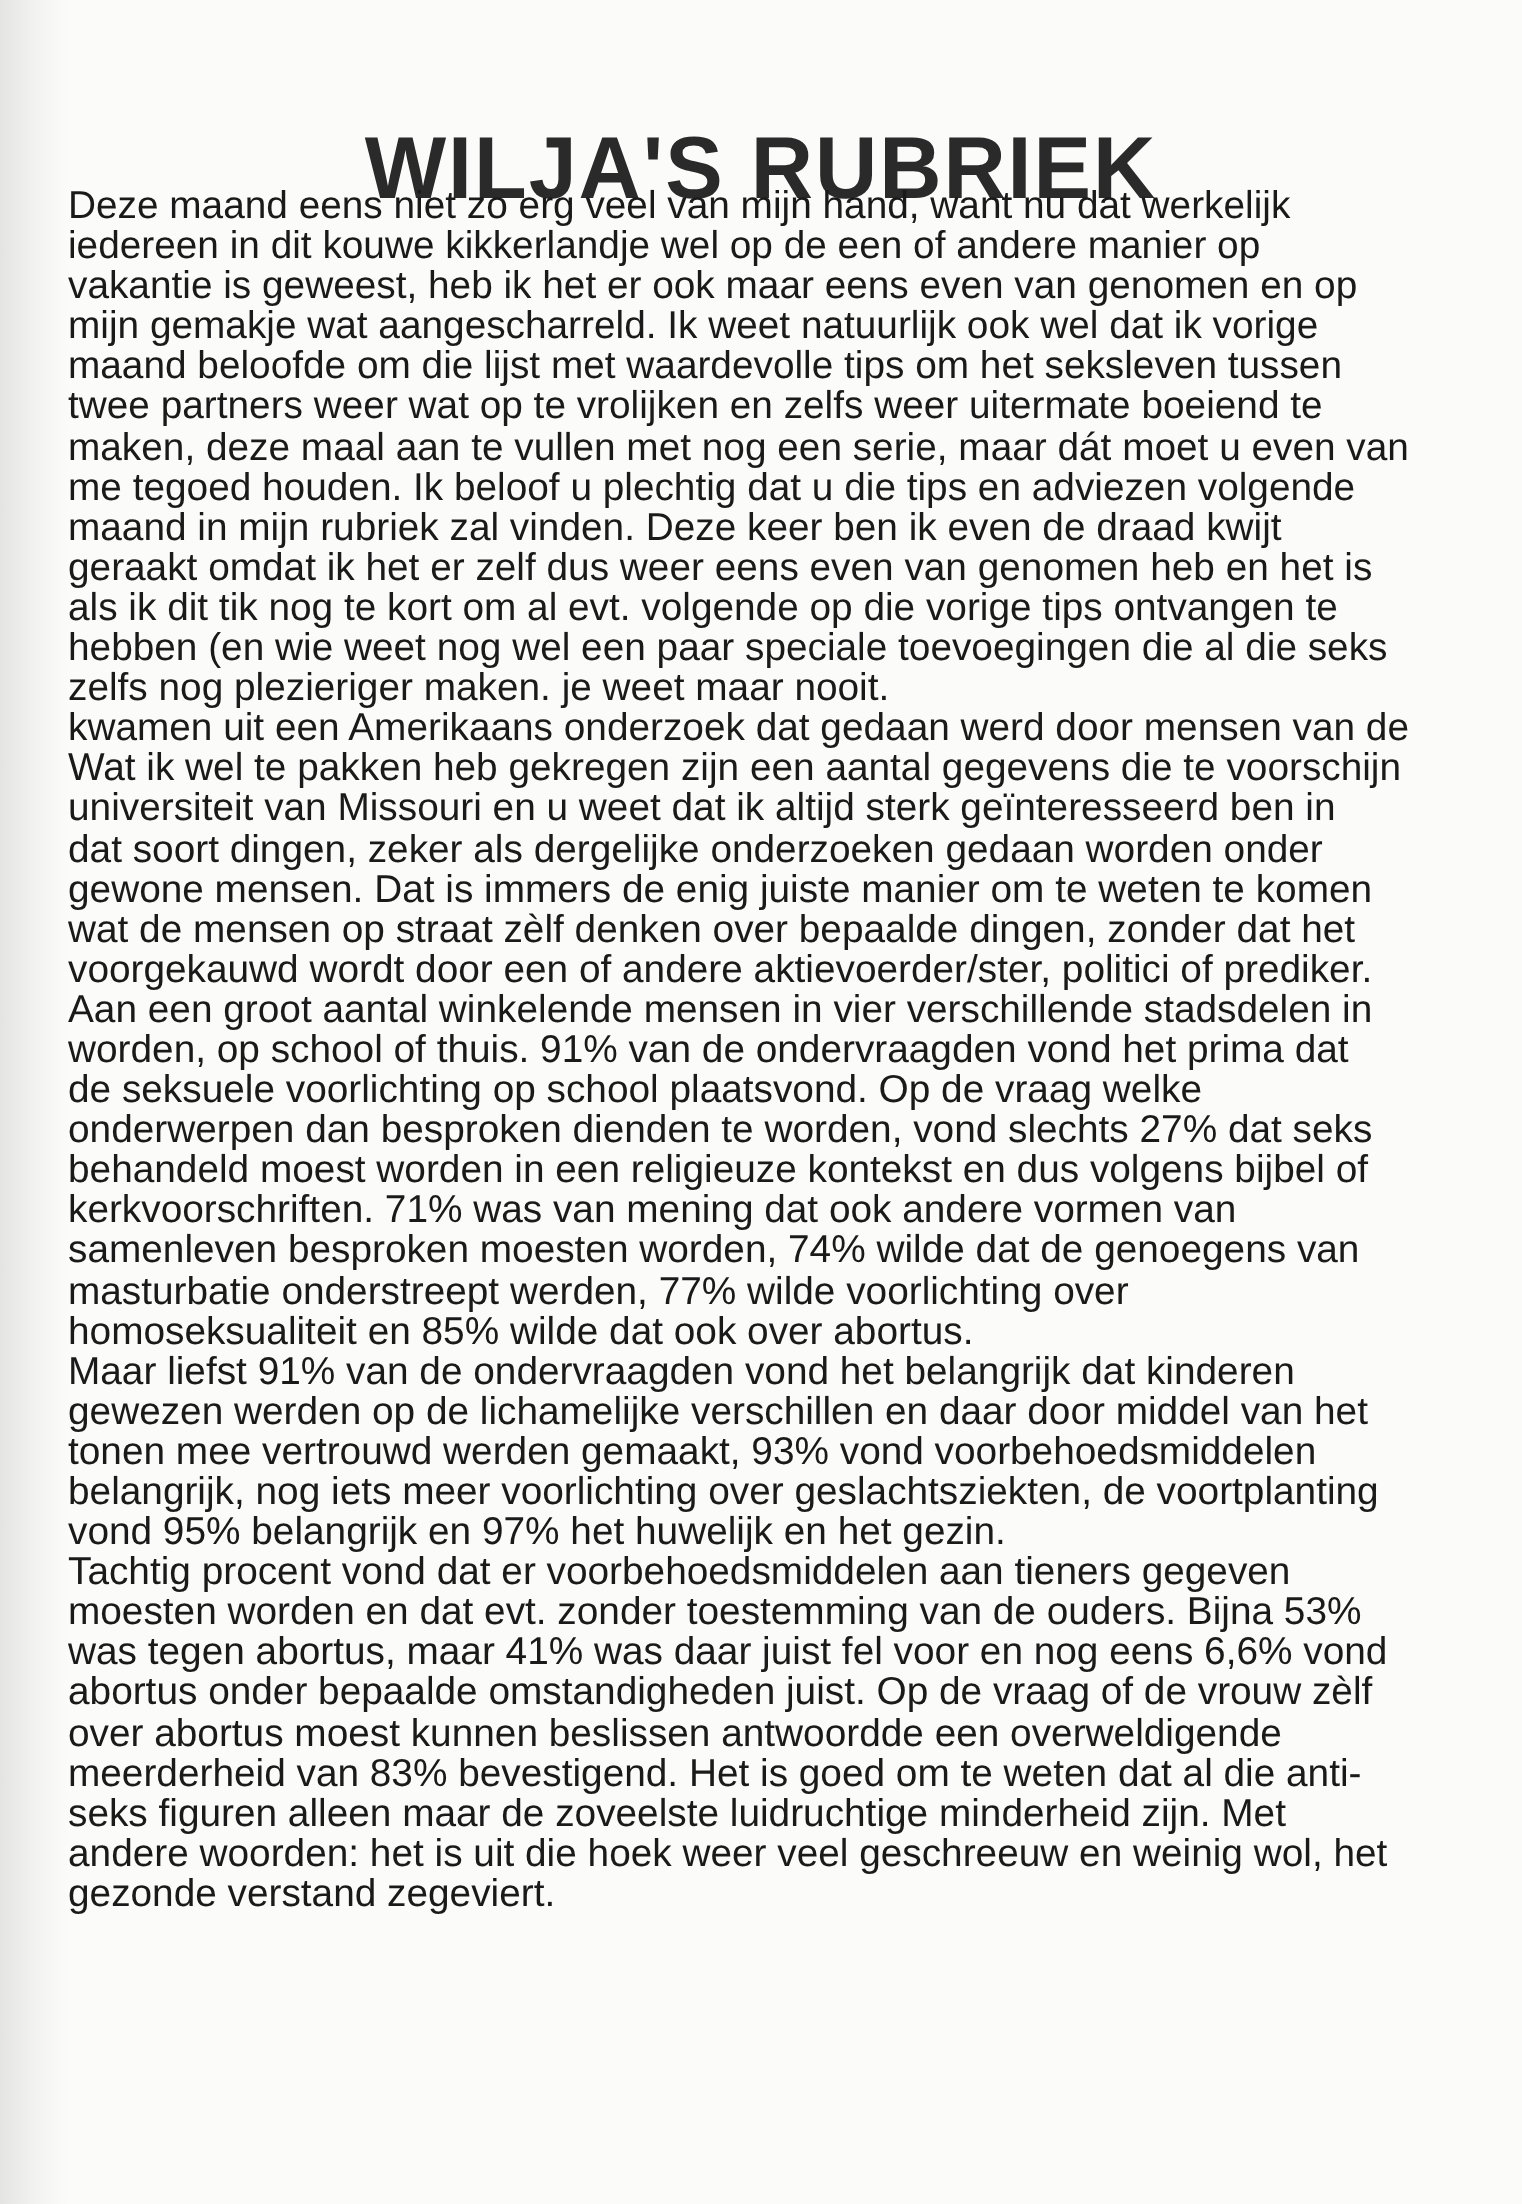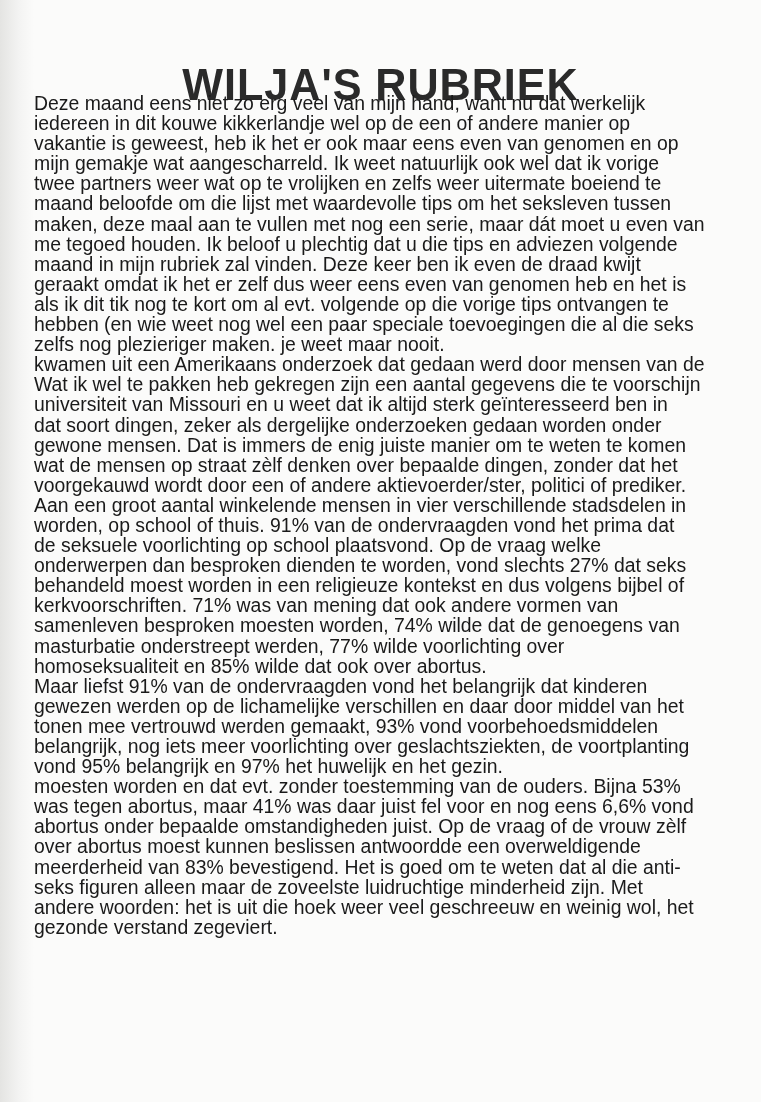--- a/index.html
+++ b/index.html
@@ -38,22 +38,22 @@
 
 <div class="page-shade"></div>
 
 <h1 class="title">WILJA'S RUBRIEK</h1>
 
 <div class="body-text" id="body-text">
     <span class="line">Deze maand eens niet zo erg veel van mijn hand, want nu dat werkelijk</span>
     <span class="line">iedereen in dit kouwe kikkerlandje wel op de een of andere manier op</span>
     <span class="line">vakantie is geweest, heb ik het er ook maar eens even van genomen en op</span>
     <span class="line">mijn gemakje wat aangescharreld. Ik weet natuurlijk ook wel dat ik vorige</span>
+    <span class="line">maand beloofde om die lijst met waardevolle tips om het seksleven tussen</span>
     <span class="line">twee partners weer wat op te vrolijken en zelfs weer uitermate boeiend te</span>
-    <span class="line">maand beloofde om die lijst met waardevolle tips om het seksleven tussen</span>
     <span class="line">maken, deze maal aan te vullen met nog een serie, maar dát moet u even van</span>
     <span class="line">me tegoed houden. Ik beloof u plechtig dat u die tips en adviezen volgende</span>
     <span class="line">maand in mijn rubriek zal vinden. Deze keer ben ik even de draad kwijt</span>
     <span class="line">geraakt omdat ik het er zelf dus weer eens even van genomen heb en het is</span>
     <span class="line">als ik dit tik nog te kort om al evt. volgende op die vorige tips ontvangen te</span>
     <span class="line">hebben (en wie weet nog wel een paar speciale toevoegingen die al die seks</span>
     <span class="line">zelfs nog plezieriger maken. je weet maar nooit.</span>
     <span class="line">kwamen uit een Amerikaans onderzoek dat gedaan werd door mensen van de</span>
     <span class="line">Wat ik wel te pakken heb gekregen zijn een aantal gegevens die te voorschijn</span>
     <span class="line">universiteit van Missouri en u weet dat ik altijd sterk geïnteresseerd ben in</span>
@@ -68,20 +68,21 @@
     <span class="line">behandeld moest worden in een religieuze kontekst en dus volgens bijbel of</span>
     <span class="line">kerkvoorschriften. 71% was van mening dat ook andere vormen van</span>
     <span class="line">samenleven besproken moesten worden, 74% wilde dat de genoegens van</span>
     <span class="line">masturbatie onderstreept werden, 77% wilde voorlichting over</span>
     <span class="line">homoseksualiteit en 85% wilde dat ook over abortus.</span>
     <span class="line">Maar liefst 91% van de ondervraagden vond het belangrijk dat kinderen</span>
     <span class="line">gewezen werden op de lichamelijke verschillen en daar door middel van het</span>
     <span class="line">tonen mee vertrouwd werden gemaakt, 93% vond voorbehoedsmiddelen</span>
     <span class="line">belangrijk, nog iets meer voorlichting over geslachtsziekten, de voortplanting</span>
     <span class="line">vond 95% belangrijk en 97% het huwelijk en het gezin.</span>
+    <span class="line">Tachtig procent vond dat er voorbehoedsmiddelen aan tieners gegeven</span>
     <span class="line">moesten worden en dat evt. zonder toestemming van de ouders. Bijna 53%</span>
     <span class="line">was tegen abortus, maar 41% was daar juist fel voor en nog eens 6,6% vond</span>
     <span class="line">abortus onder bepaalde omstandigheden juist. Op de vraag of de vrouw zèlf</span>
     <span class="line">over abortus moest kunnen beslissen antwoordde een overweldigende</span>
     <span class="line">meerderheid van 83% bevestigend. Het is goed om te weten dat al die anti-</span>
     <span class="line">seks figuren alleen maar de zoveelste luidruchtige minderheid zijn. Met</span>
     <span class="line">andere woorden: het is uit die hoek weer veel geschreeuw en weinig wol, het</span>
     <span class="line">gezonde verstand zegeviert.</span>
   </div>
 

